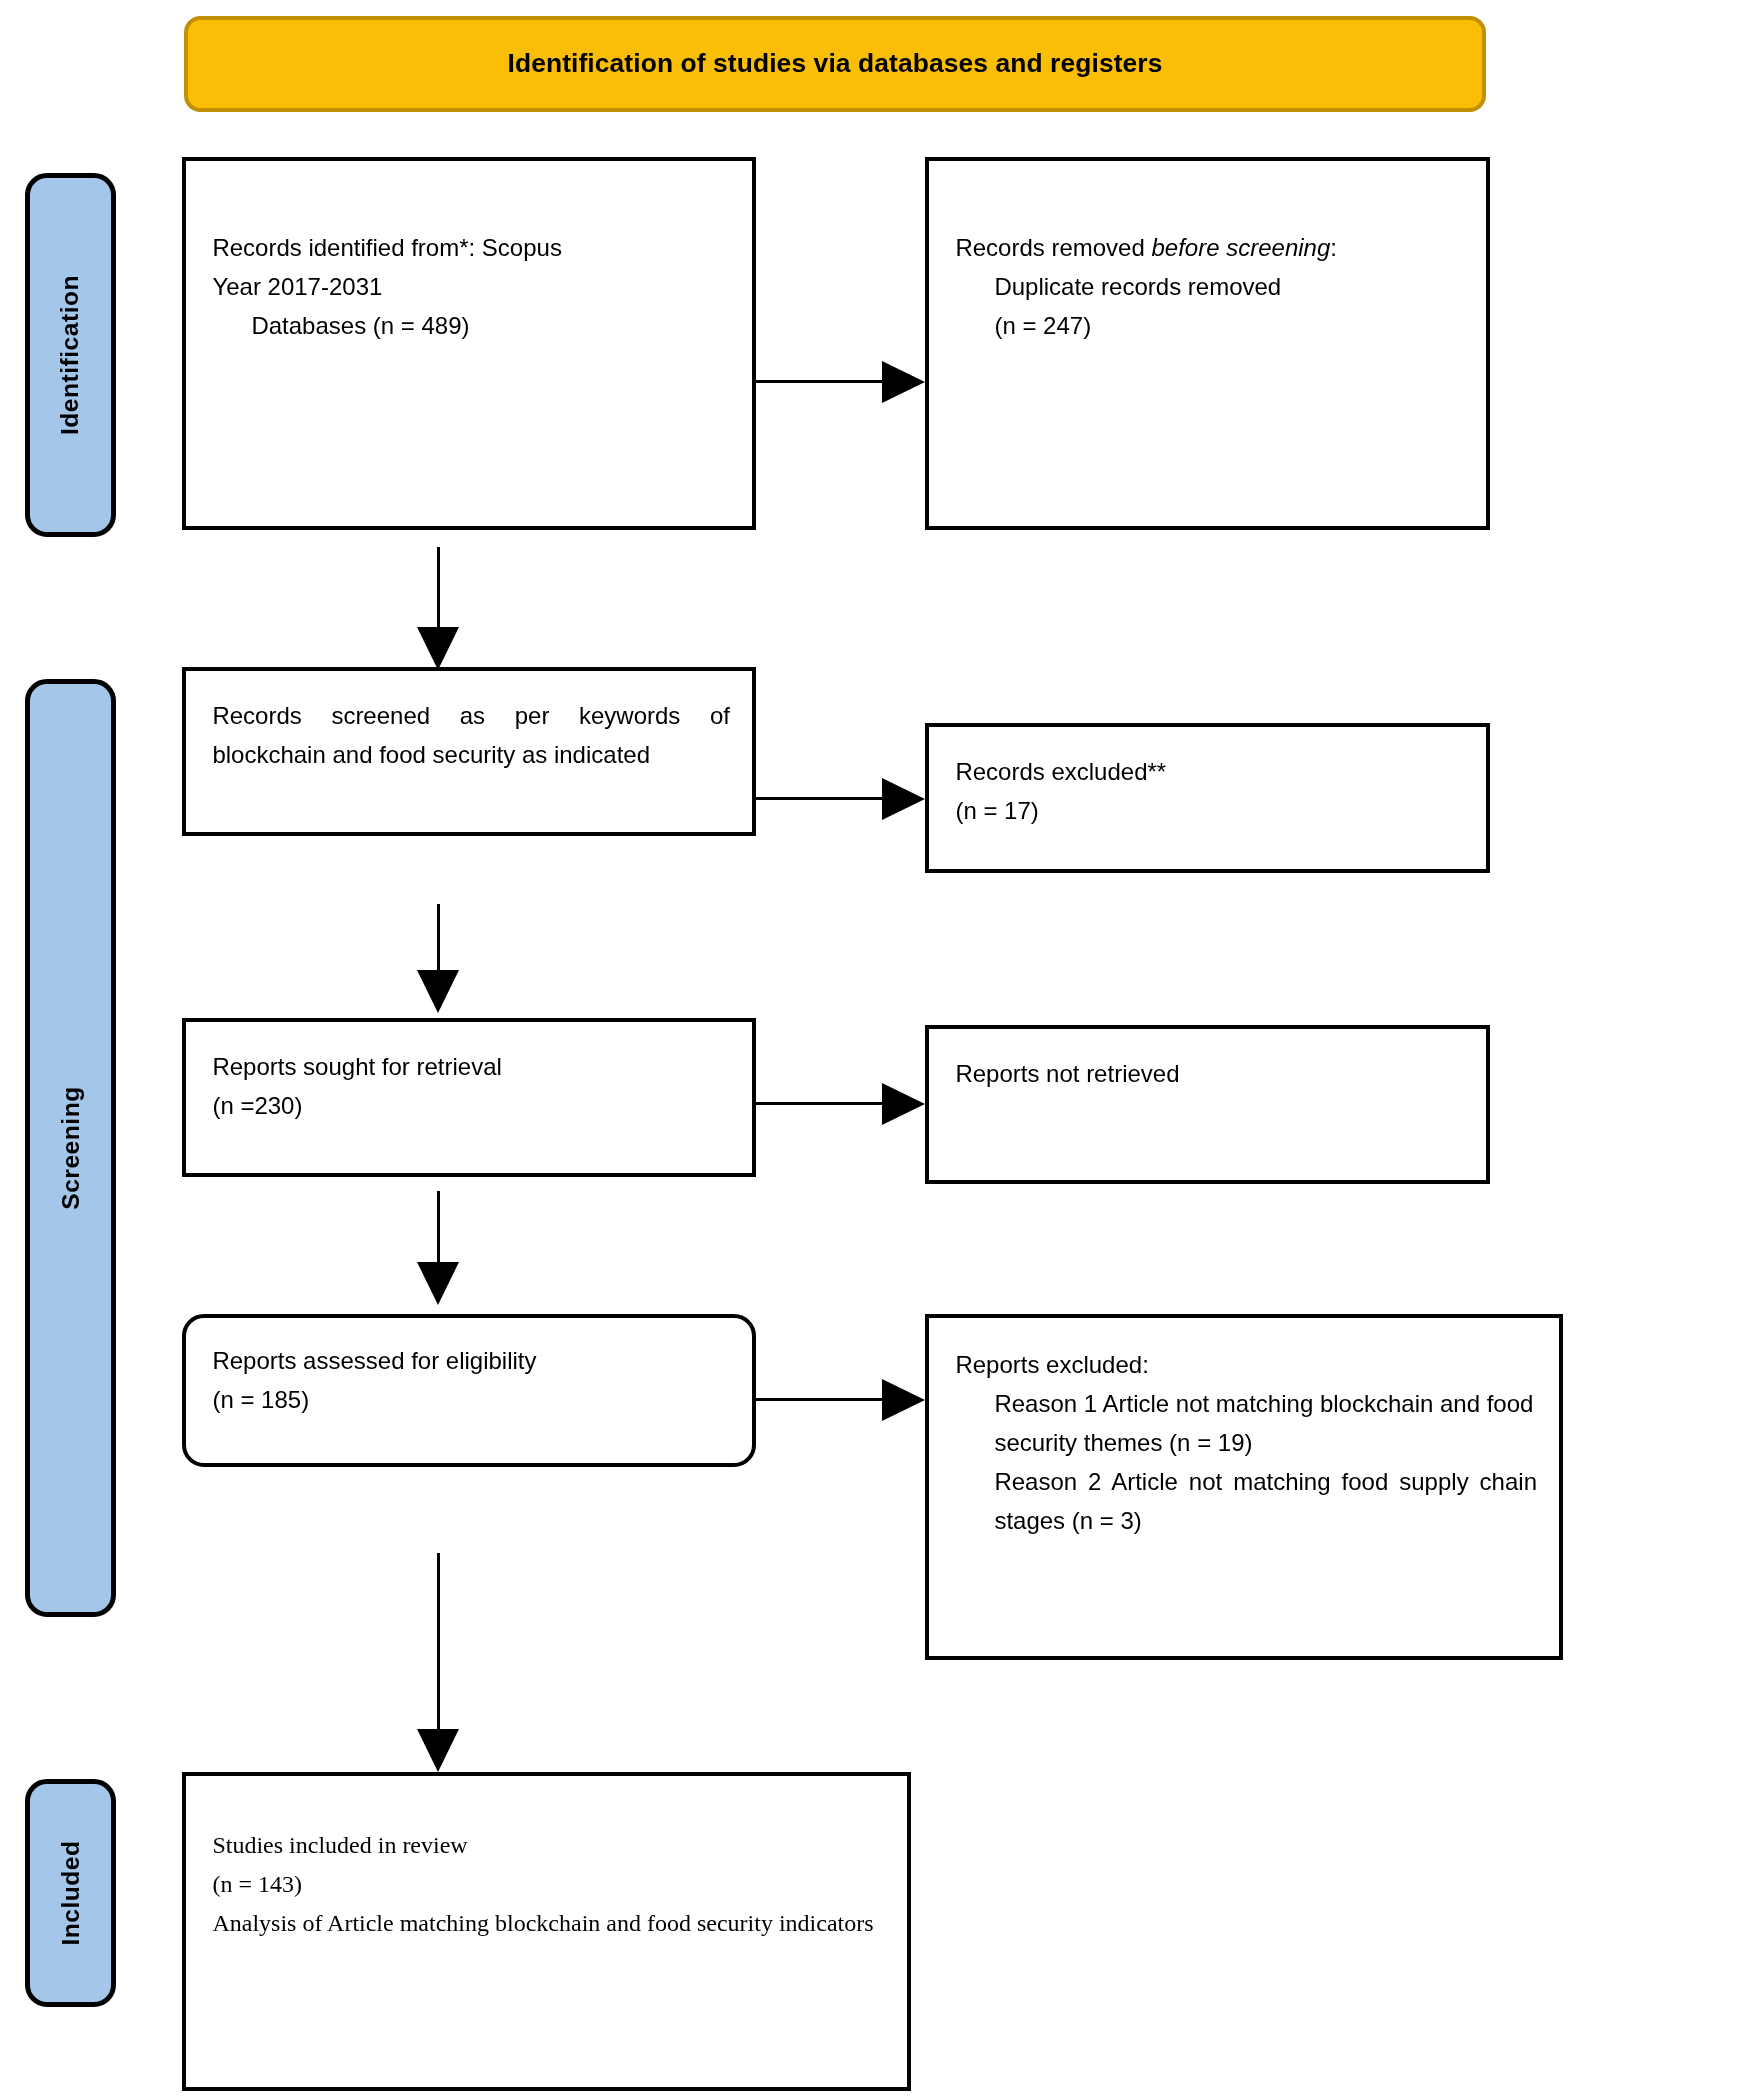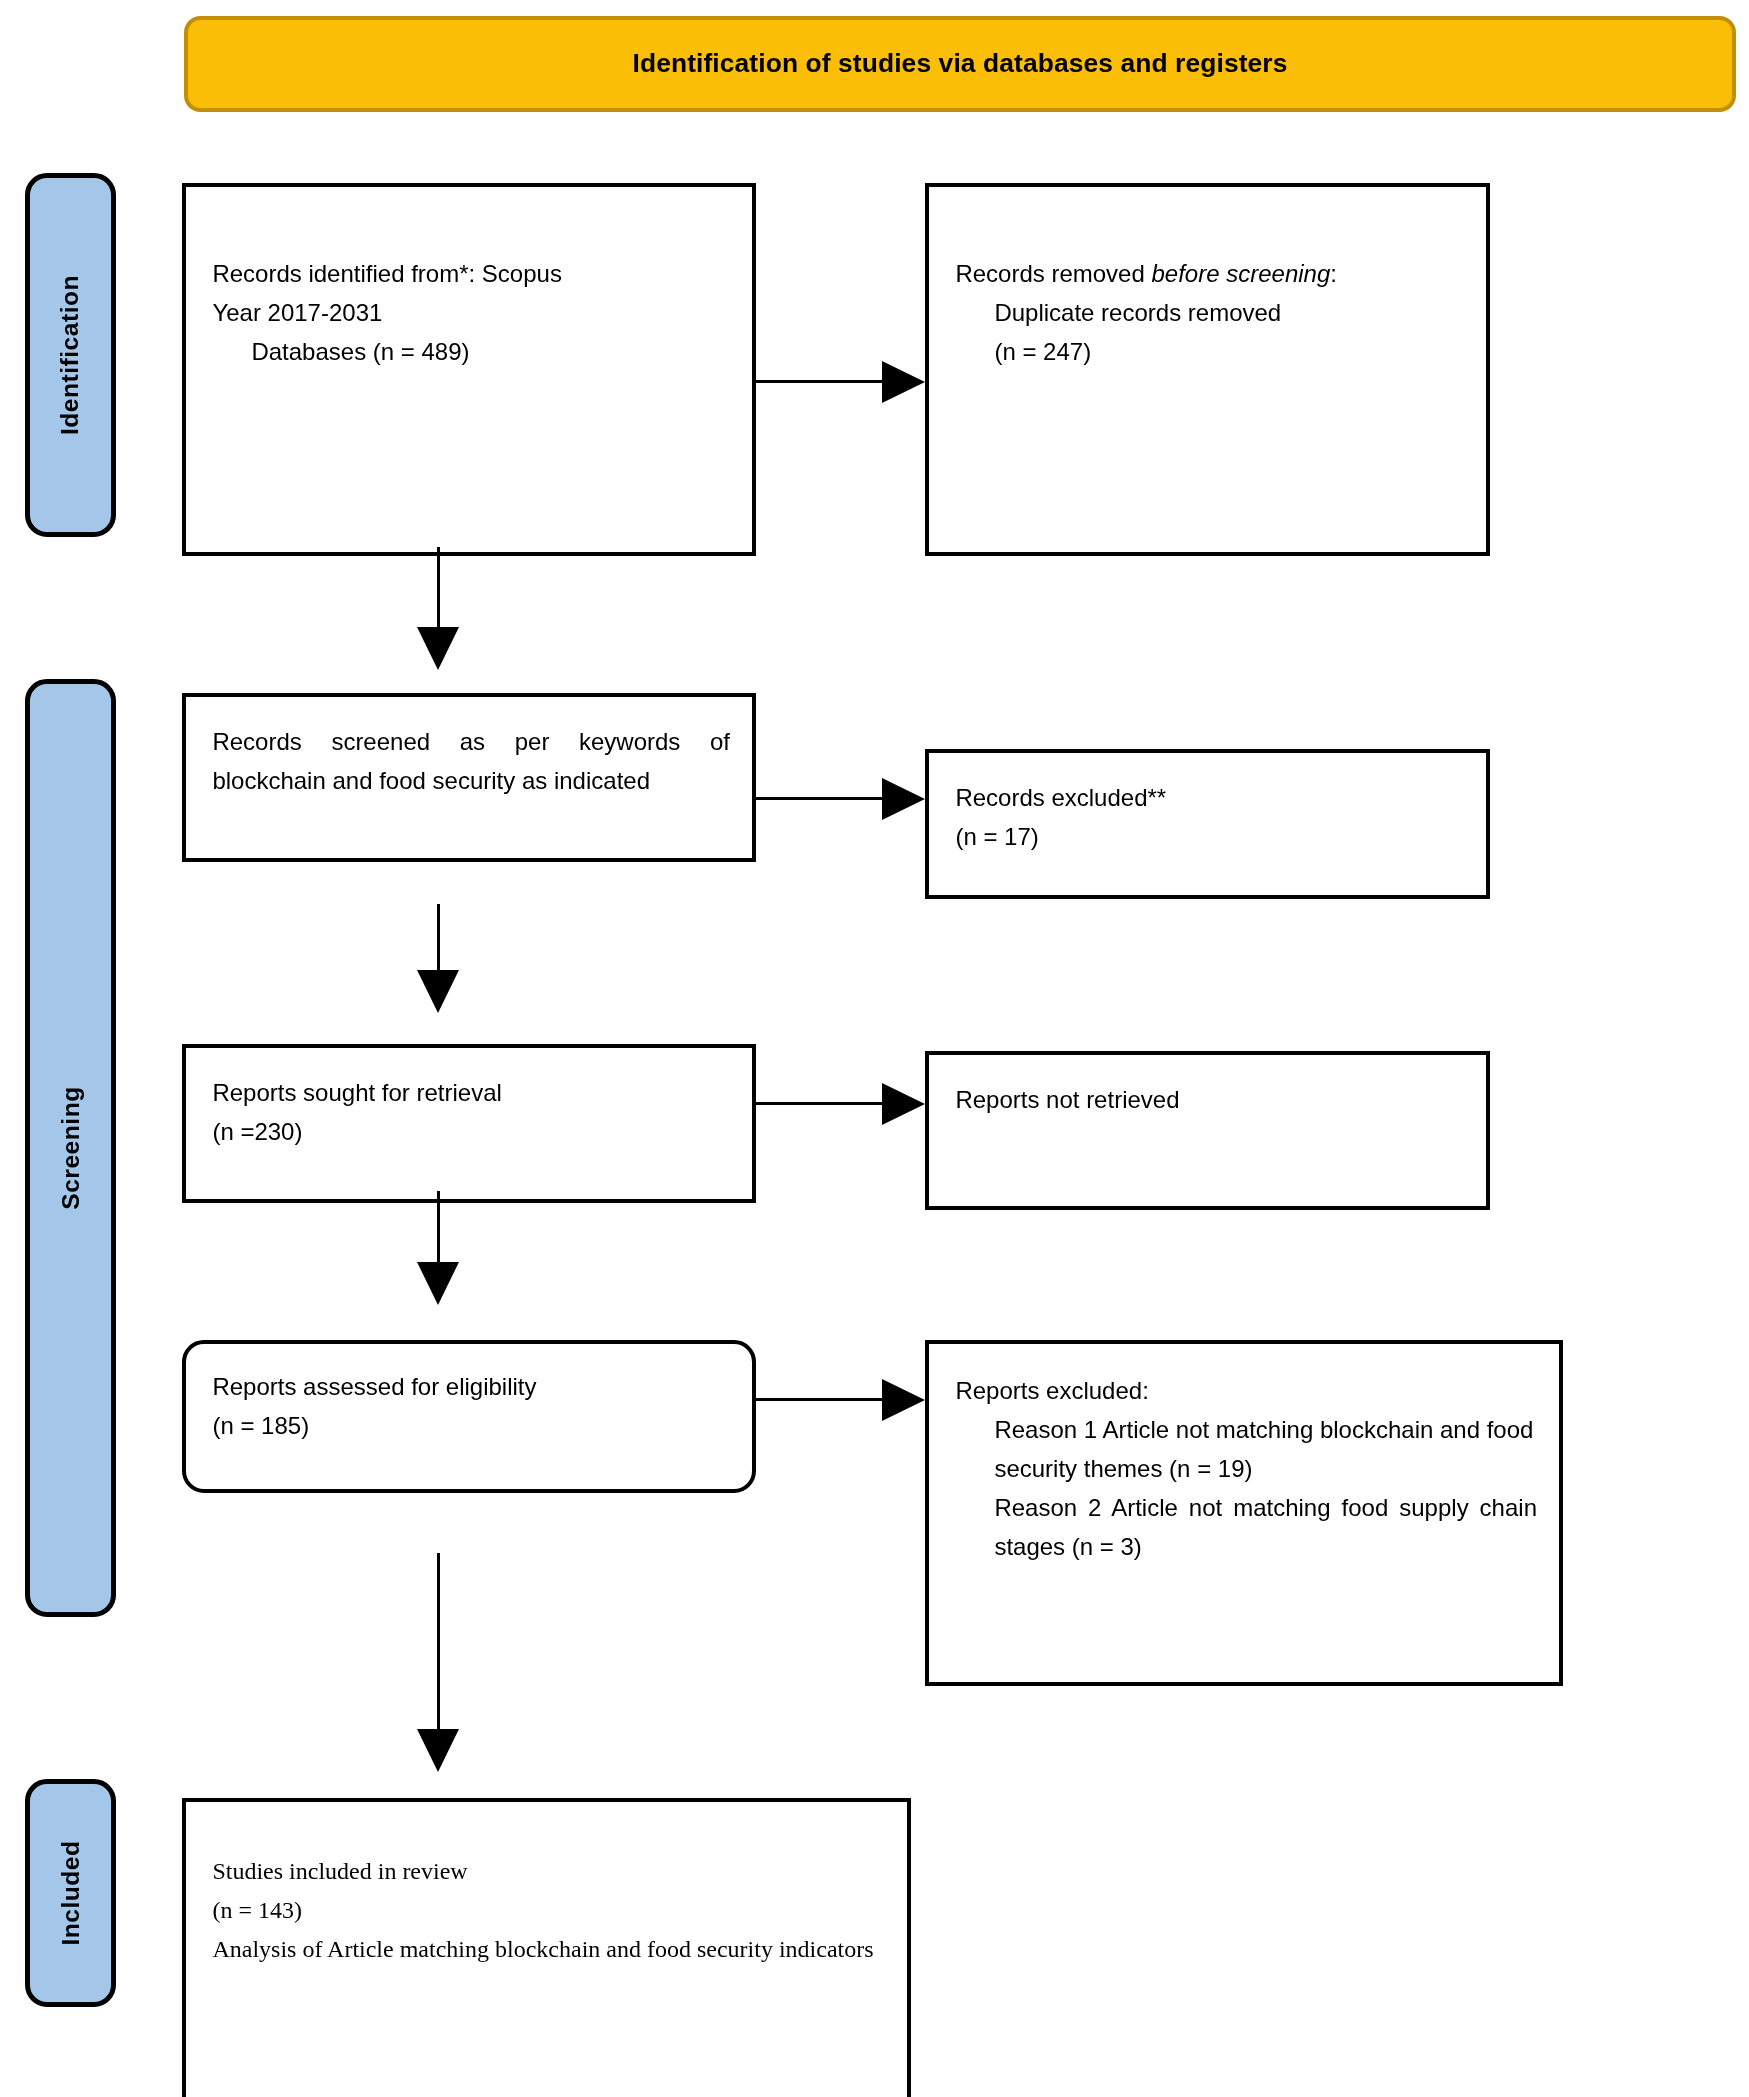--- a/index.html
+++ b/index.html
@@ -16,21 +16,21 @@
     height: 2097px;
     background: #ffffff;
     overflow: hidden;
   }
 
   
   .header-banner {
     position: absolute;
     left: 184px;
     top: 16px;
-    width: 1552px;
+    width: 1302px;
     height: 96px;
     background: #FBBE07;
     border: 4.6px solid #C28F06;
     border-radius: 16.4px;
     box-sizing: border-box;
     display: flex;
     align-items: center;
     justify-content: center;
   }
   .header-banner .title {
@@ -62,21 +62,20 @@
     letter-spacing: 0.5px;
   }
 
   
   .flow-box {
     position: absolute;
     background: #ffffff;
     border: 4.1px solid #000000;
     box-sizing: border-box;
     padding: 0;
-    margin-top: 26px;
   }
   .flow-box .body {
     position: absolute;
     left: 26.4px;
     right: 22px;
     font-size: 24px;
     line-height: 1.62;
     color: #000000;
   }
   .flow-box p {

